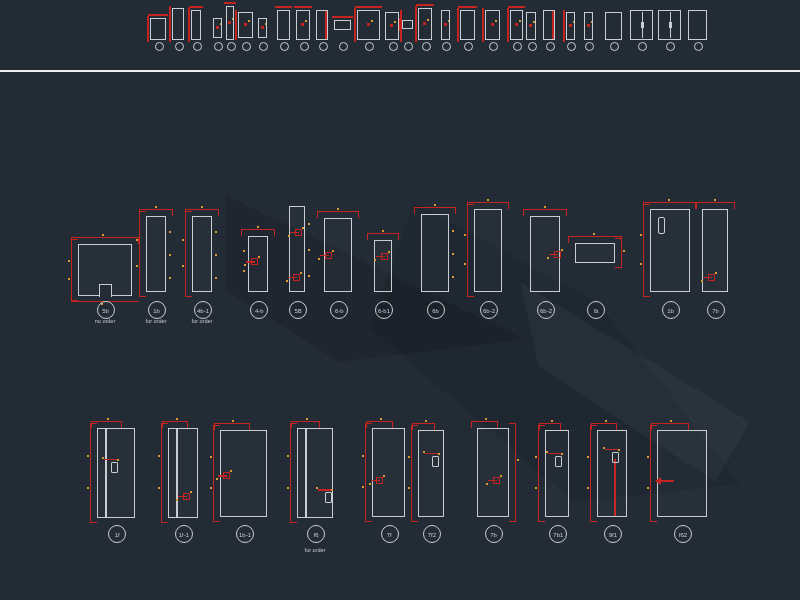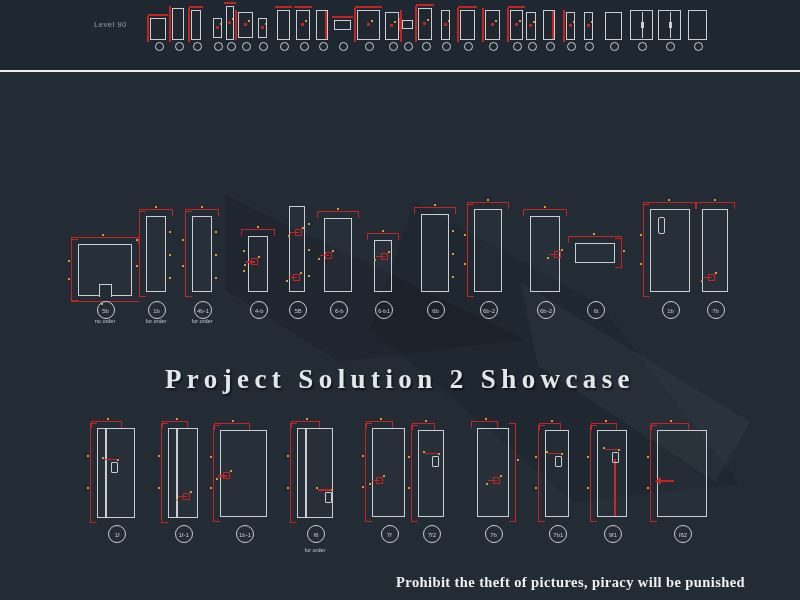--- a/index.html
+++ b/index.html
@@ -32,30 +32,26 @@
   #footer-warning { position:absolute; right:55px; bottom:9px;
                     font-family:"Liberation Serif", serif; font-weight:bold;
                     font-size:14.5px; letter-spacing:0.4px; color:#eef0f2; white-space:nowrap; }
 
   #strip-layer, #cad-layer { position:absolute; left:0; top:0; width:800px; height:600px; pointer-events:none; }
 </style>
 </head>
 <body>
 
 <div id="screen">
-  <div id="top-strip">
-    <span id="level-label">Level 90</span>
-  </div>
   <div id="divider"></div>
   <div id="main-area">
     <div id="wm1" class="wm"></div>
     <div id="wm2" class="wm"></div>
     <div id="wm3" class="wm"></div>
   </div>
-  <h2 id="title-2" class="sheet-title">Project Solution 2 Showcase</h2>
   <div id="strip-layer">
       <div style="position: absolute; left: 150px; top: 18px; width: 16px; height: 22px; overflow: visible;">
         <div style="position: absolute; left: -3px; top: -2px; width: 2px; height: 26px; background: rgb(196, 36, 33);"></div>
         <div style="position: absolute; left: -2px; top: -4px; width: 20px; height: 2px; background: rgb(196, 36, 33);"></div>
         <div style="position: absolute; left: 0px; top: 0px; width: 16px; height: 22px; box-sizing: border-box; border: 1.2px solid rgb(201, 206, 211);"></div>
       </div>
       <div style="position: absolute; left: 154.5px; top: 41.5px; width: 7px; height: 7px; border: 1.2px solid rgb(201, 206, 211); border-radius: 50%; display: flex; align-items: center; justify-content: center;"></div>
       <div style="position: absolute; left: 172px; top: 8px; width: 12px; height: 32px; overflow: visible;">
         <div style="position: absolute; left: -3px; top: -2px; width: 2px; height: 36px; background: rgb(196, 36, 33);"></div>
         <div style="position: absolute; left: 0px; top: 0px; width: 12px; height: 32px; box-sizing: border-box; border: 1.2px solid rgb(201, 206, 211);"></div>
@@ -606,14 +602,13 @@
         <div style="position: absolute; left: 31px; top: -7px; width: 1px; height: 7px; background: rgb(196, 36, 33);"></div>
         <div style="position: absolute; left: 12.5px; top: -10px; width: 2px; height: 2px; background: rgb(220, 154, 51);"></div>
         <div style="position: absolute; left: 0px; top: 0px; width: 50px; height: 87px; box-sizing: border-box; border: 1.6px solid rgb(201, 206, 211); background: rgba(255, 255, 255, 0.02);"></div>
         <div style="position: absolute; left: 4px; top: 50.46px; width: 13px; height: 1.5px; background: rgb(196, 36, 33);"></div>
         <div style="position: absolute; left: -2px; top: 47.46px; width: 0px; height: 0px; border-top: 4px solid transparent; border-bottom: 4px solid transparent; border-right: 6px solid rgb(196, 36, 33);"></div>
       </div>
       <div style="position: absolute; left: 674px; top: 525px; width: 16px; height: 16px; border: 1.2px solid rgb(201, 206, 211); border-radius: 50%; display: flex; align-items: center; justify-content: center;">
         <span style="font-size: 10px; color: rgb(198, 203, 209); transform: scale(0.6); white-space: nowrap;">f62</span>
       </div>
     </div>
-  <div id="footer-warning">Prohibit the theft of pictures, piracy will be punished</div>
 </div>
 
 </body></html>

